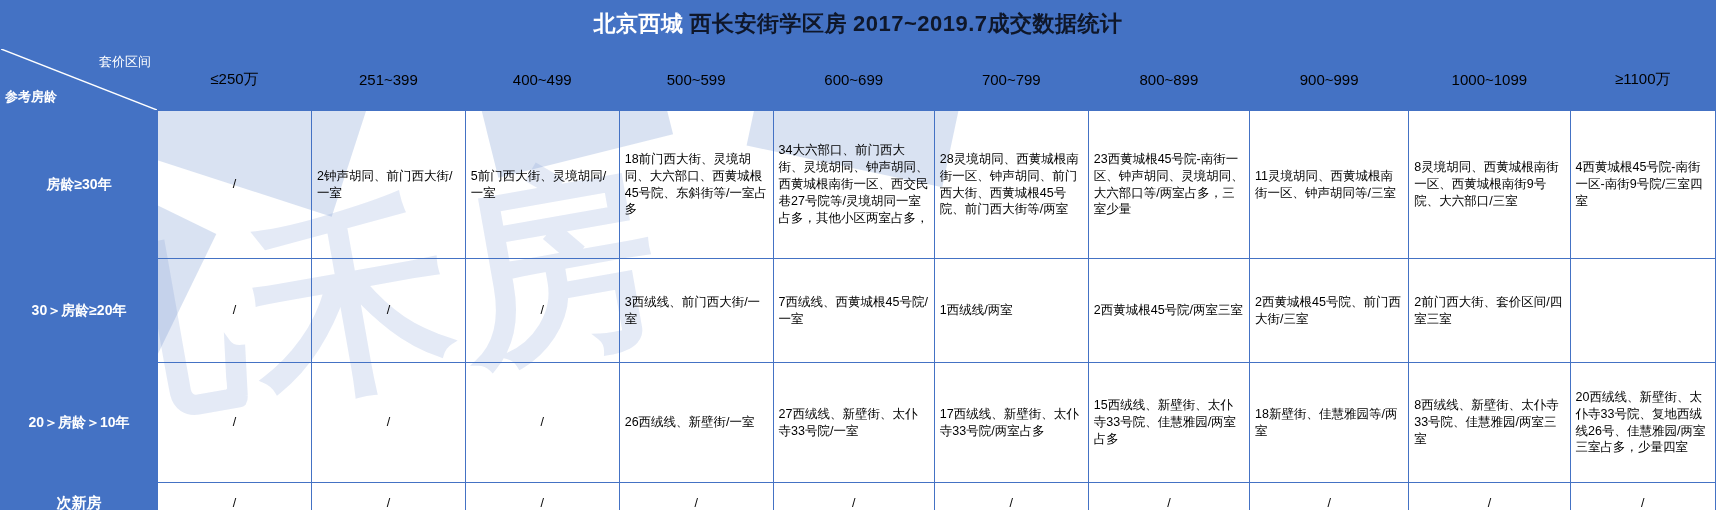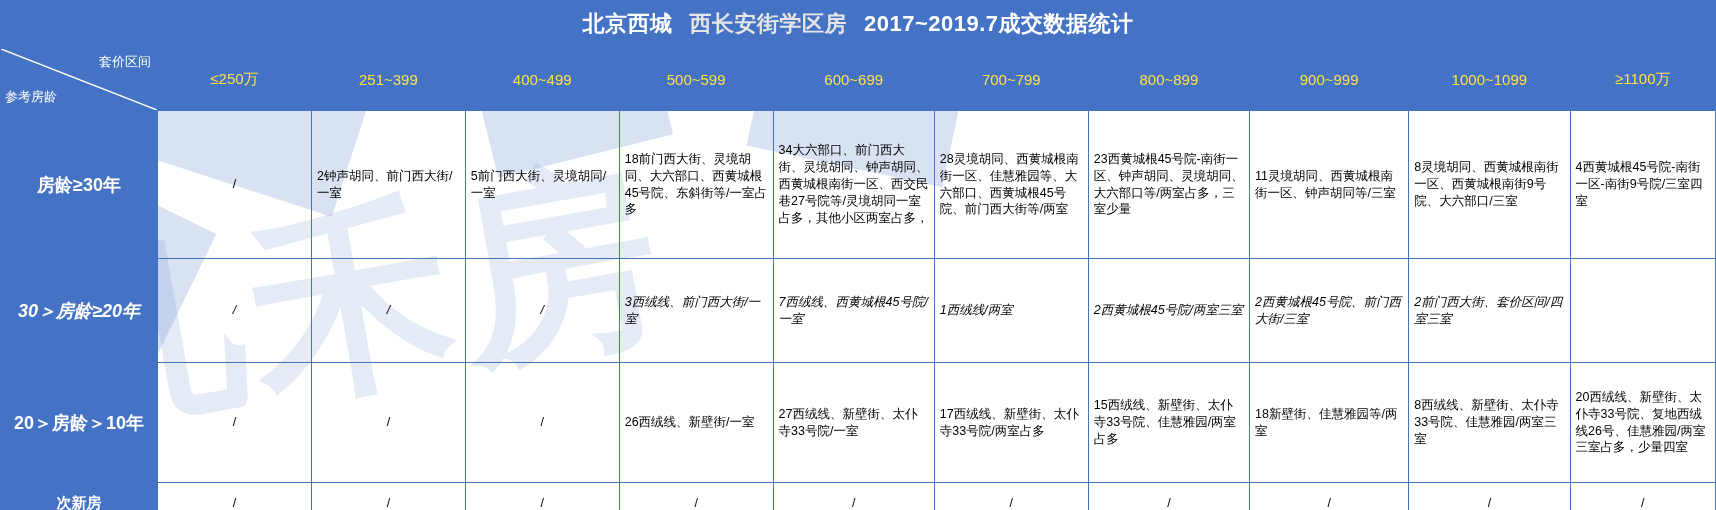--- a/index.html
+++ b/index.html
@@ -29,22 +29,22 @@
     background: #4472C4;
     color: #ffffff;
     display: flex;
     align-items: center;
     justify-content: center;
     font-size: 22px;
     font-weight: bold;
     letter-spacing: 0.5px;
   }
   .title-bar .seg1 { color: #ffffff; }
-  .title-bar .seg2 { color: #e5e5e5; margin: 0 17px; }
-  .title-bar .seg3 { color: #ffffff; }
+  .title-bar .seg2 { color: #0f172a; margin: 0 6px; }
+  .title-bar .seg3 { color: #0f172a; }
 
   
   .watermark {
     position: absolute;
     left: 0; top: 48px;
     width: 1716px;
     height: 462px;
     overflow: hidden;
     pointer-events: none;
     z-index: 5;
@@ -79,21 +79,21 @@
     width: 1716px;
     z-index: 10;
   }
   table.grid td, table.grid th {
     border: 1px solid #4472C4;
     vertical-align: middle;
     box-sizing: border-box;
   }
   th.colhead {
     background: #4472C4;
-    color: #fde047;
+    color: #000000;
     font-size: 15px;
     font-weight: normal;
     text-align: center;
     height: 62px;
     padding: 2px 3px;
   }
   th.corner {
     background: #4472C4;
     color: #ffffff;
     position: relative;
@@ -110,47 +110,47 @@
   th.corner .lbl-top {
     position: absolute;
     right: 6px; top: 4px;
     font-size: 13px;
     font-weight: normal;
   }
   th.corner .lbl-bot {
     position: absolute;
     left: 4px; bottom: 4px;
     font-size: 13px;
-    font-weight: normal;
+    font-weight: bold;
   }
   td.rowhead {
     background: #4472C4;
     color: #ffffff;
-    font-size: 18px;
+    font-size: 14px;
     font-weight: bold;
     text-align: center;
     padding: 4px 3px;
   }
   td.cell {
     background: transparent;
     font-size: 12.5px;
     line-height: 1.35;
     color: #000000;
     text-align: left;
     padding: 4px 5px;
     vertical-align: middle;
   }
   td.cell.center {
     text-align: center;
   }
   td.cell.bold {
     font-weight: normal;
   }
   tr.r1 td { height: 148px; }
-  tr.r2 td { height: 104px; font-style: italic; }
+  tr.r2 td { height: 104px; }
   tr.r3 td { height: 120px; }
   tr.r4 td { height: 42px; }
   tr.r4 td.rowhead { font-size: 15px; }
 </style>
 </head>
 <body>
 
 <div class="sheet">
 
   <div class="title-bar">
@@ -203,21 +203,21 @@
       </tr>
     </thead>
     <tbody>
       <tr class="r1">
         <td class="rowhead">房龄≥30年</td>
         <td class="cell center">/</td>
         <td class="cell">2钟声胡同、前门西大街/一室</td>
         <td class="cell">5前门西大街、灵境胡同/一室</td>
         <td class="cell">18前门西大街、灵境胡同、大六部口、西黄城根45号院、东斜街等/一室占多</td>
         <td class="cell bold">34大六部口、前门西大街、灵境胡同、钟声胡同、西黄城根南街一区、西交民巷27号院等/灵境胡同一室占多，其他小区两室占多，</td>
-        <td class="cell">28灵境胡同、西黄城根南街一区、佳慧雅园等、大六部口、西黄城根45号院、前门西大街等/两室</td>
+        <td class="cell">28灵境胡同、西黄城根南街一区、钟声胡同、前门西大街、西黄城根45号院、前门西大街等/两室</td>
         <td class="cell">23西黄城根45号院-南街一区、钟声胡同、灵境胡同、大六部口等/两室占多，三室少量</td>
         <td class="cell">11灵境胡同、西黄城根南街一区、钟声胡同等/三室</td>
         <td class="cell">8灵境胡同、西黄城根南街一区、西黄城根南街9号院、大六部口/三室</td>
         <td class="cell">4西黄城根45号院-南街一区-南街9号院/三室四室</td>
       </tr>
       <tr class="r2">
         <td class="rowhead">30＞房龄≥20年</td>
         <td class="cell center">/</td>
         <td class="cell center">/</td>
         <td class="cell center">/</td>

